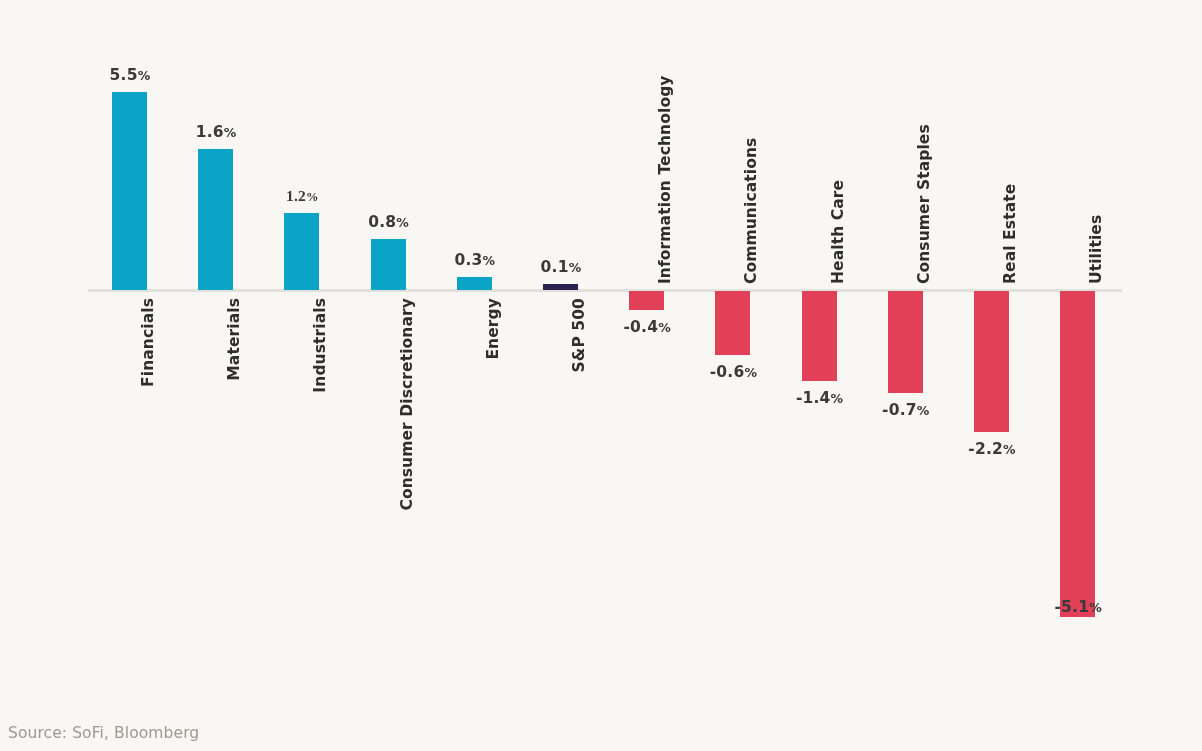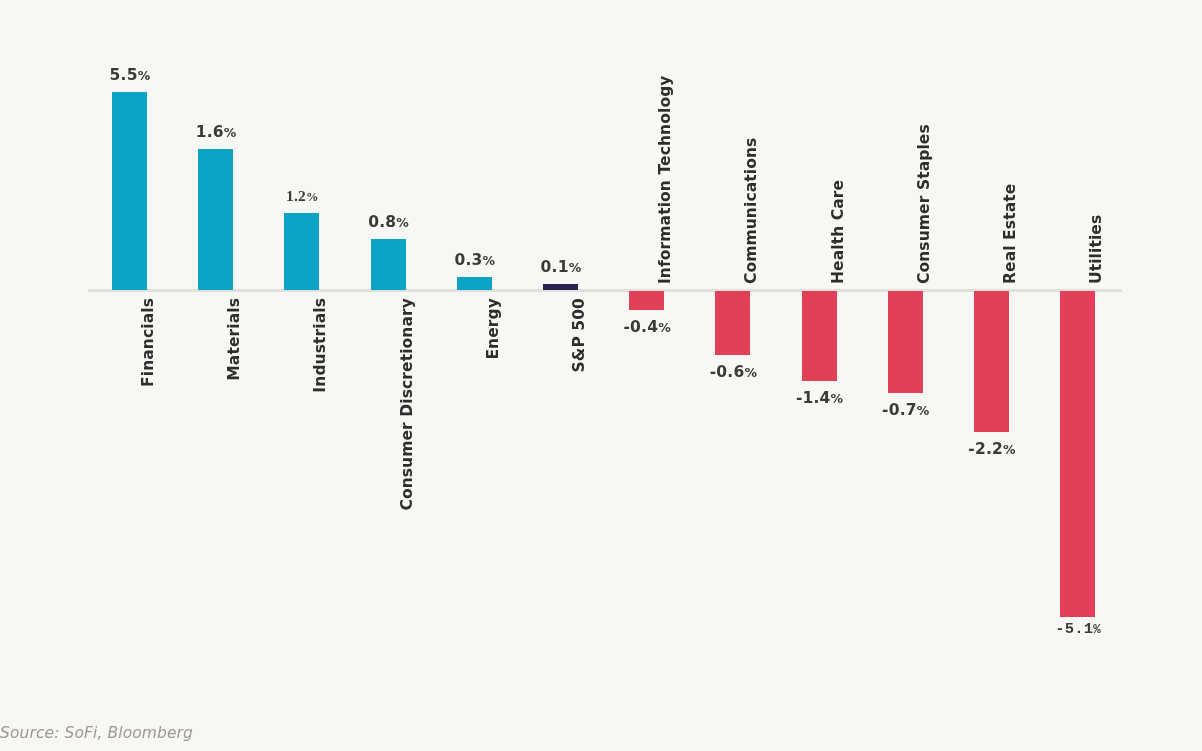--- a/index.html
+++ b/index.html
@@ -88,27 +88,26 @@
     margin-left: -9px;
   }
   
   .cat-label.below > span { top: 0; }
   
   .cat-label.above > span { bottom: 0; top: auto; }
 
   
   #source-note {
     position: absolute;
-    left: 0;
+    left: 8px;
     top: 724px;
     font-size: 15.5px;
     color: #9b9992;
     font-family: "DejaVu Sans", sans-serif;
     letter-spacing: .1px;
-    font-style: italic;
   }
 </style>
 </head>
 <body>
 
 <div id="chart-root">
 
   <div id="plot-area">
     <div class="zero-line"></div>
 
@@ -184,21 +183,21 @@
       </div>
       <div class="bar-group" style="left: 949px;">
         <div class="bar neg" title="Real Estate -2.2%" style="height: 140.8px; background: rgb(225, 64, 88);"></div>
         <div class="value-label" style="top: 439.8px;"><span>-2.2</span><span class="pct">%</span></div>
         <div class="cat-label above" style="top: 284px; height: 0px;">
           <span style="top: 0px; left: 50%; transform: rotate(-90deg); transform-origin: 0px 0px; margin-left: 9px;">Real Estate</span>
         </div>
       </div>
       <div class="bar-group" style="left: 1035.2px;">
         <div class="bar neg" title="Utilities -5.1%" style="height: 326.4px; background: rgb(225, 64, 88);"></div>
-        <div class="value-label" style="top: 620px; font-family: Liberation Mono, monospace;"><span>-5.1</span><span class="pct">%</span></div>
+        <div class="value-label" style="top: 598px;"><span>-5.1</span><span class="pct">%</span></div>
         <div class="cat-label above" style="top: 284px; height: 0px;">
           <span style="top: 0px; left: 50%; transform: rotate(-90deg); transform-origin: 0px 0px; margin-left: 9px;">Utilities</span>
         </div>
       </div>
     </div>
 
   <div id="source-note">Source: SoFi, Bloomberg</div>
 
 </div>
 

